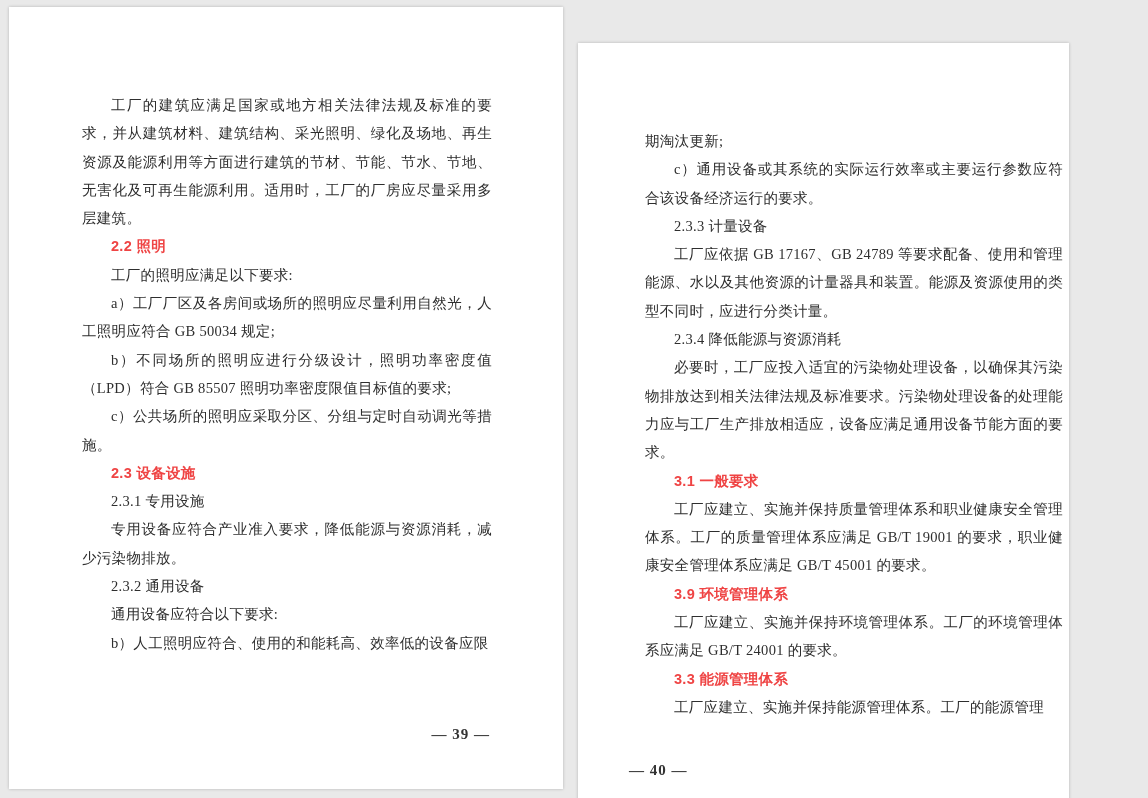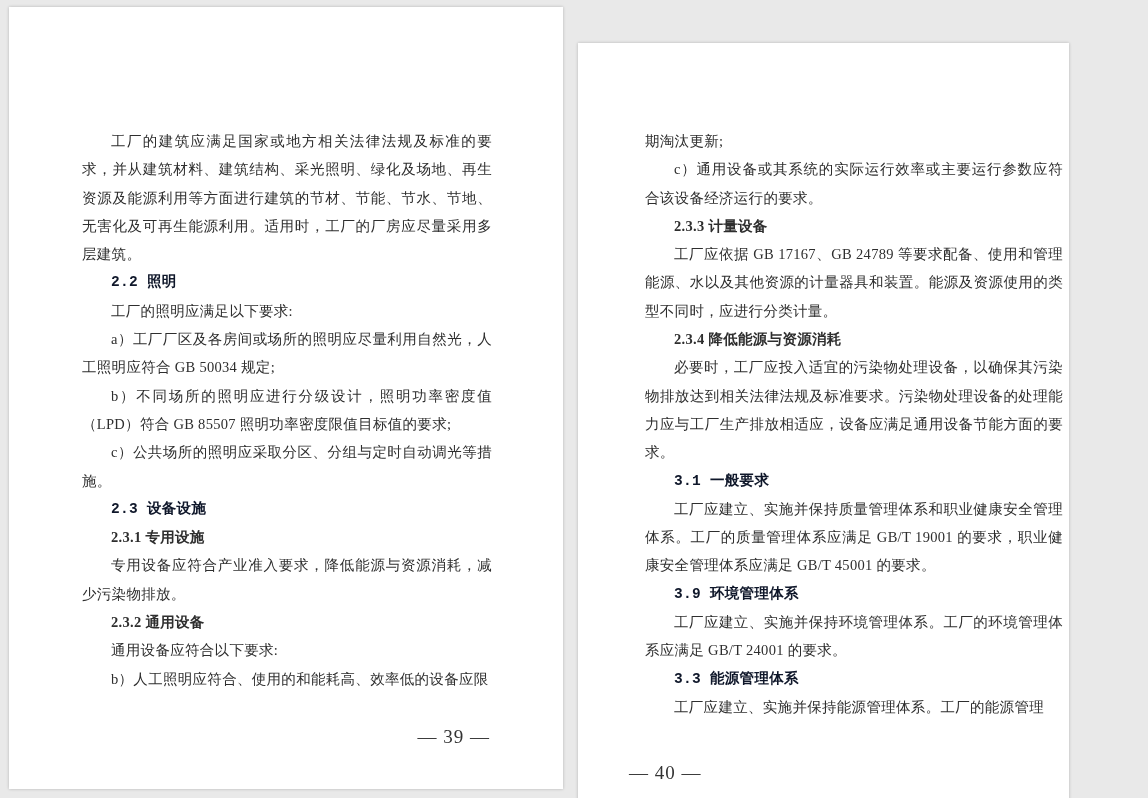--- a/index.html
+++ b/index.html
@@ -28,41 +28,42 @@
   .page-content {
     position: absolute;
     top: 84px;
     color: #2e2e2e;
     font-size: 14.5px;
     line-height: 28.3px;
     letter-spacing: 0.3px;
     text-align: justify;
     text-justify: inter-character;
   }
-  .page-left  .page-content { left: 73px; width: 410px; margin-top: 36px; }
+  .page-left  .page-content { left: 73px; width: 410px; }
   .page-right .page-content { left: 67px; width: 418px; }
 
   .page-content p { margin: 0; padding: 0; }
 
   .body        { text-indent: 0; }
   .body-indent { text-indent: 29px; }
-  .subheading  { text-indent: 29px; font-weight: bold; }
+  .subheading  { text-indent: 29px; }
   .heading-bold {
     text-indent: 29px;
     font-weight: bold;
-    color: #0f172a;
-    font-family: Liberation Mono, monospace;
+    color: #ef4444;
+    font-family: Liberation Sans, sans-serif;
   }
 
   .page-number {
     position: absolute;
     top: 719px;
-    font-size: 19px;
+    font-size: 15px;
     color: #333333;
     letter-spacing: 1px;
+    font-weight: bold;
   }
   .pn-right { right: 73px; text-align: right; }
   .pn-left  { left: 51px;  text-align: left; }
 </style>
 </head>
 <body>
 
 <div>
 
   <div class="page page-left">

